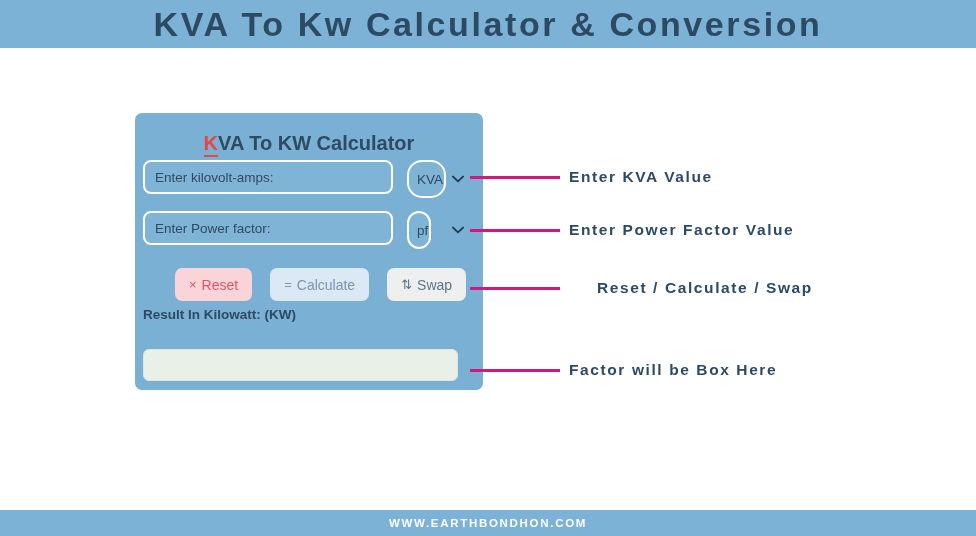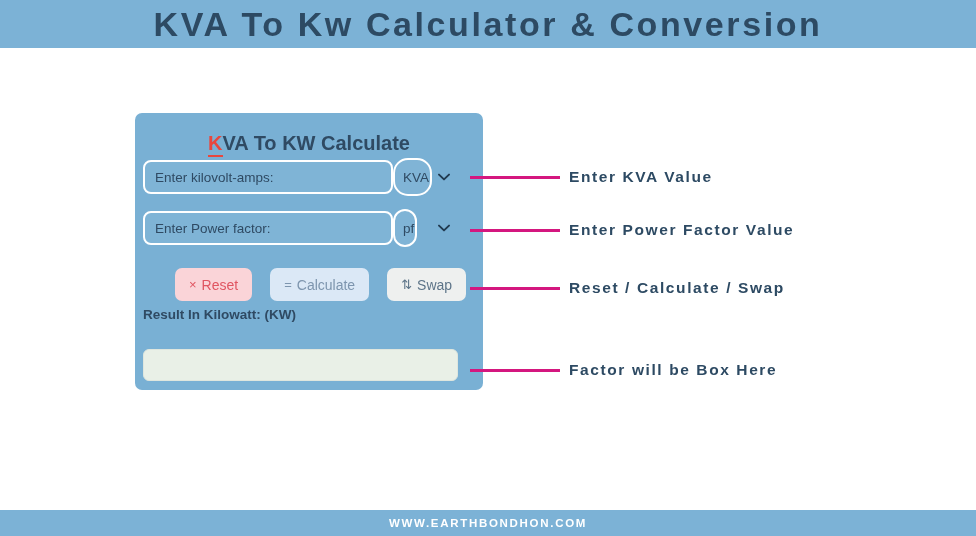--- a/index.html
+++ b/index.html
@@ -71,22 +71,21 @@
     padding-bottom: 1px;
   }
 
   
   .field-row {
     position: absolute;
     left: 8px;
     width: 332px;
     height: 34px;
     display: flex;
-    align-items: center;
-    gap: 0;
+    gap: 14px;
   }
   .row-1 { top: 47px; }
   .row-2 { top: 98px; }
 
   .text-input {
     flex: 0 0 250px;
     height: 34px;
     box-sizing: border-box;
     background: rgba(255,255,255,0.05);
     border: 2px solid #ffffff;
@@ -210,21 +209,21 @@
     margin-left: 9px;
     font-size: 15.5px;
     font-weight: bold;
     color: #2d4a63;
     letter-spacing: 1.6px;
     white-space: nowrap;
     font-family: "Liberation Sans", sans-serif;
   }
   .annot-1 { left: 470px; top: 168px; }
   .annot-2 { left: 470px; top: 221px; }
-  .annot-3 { left: 470px; top: 279px; }
+  .annot-3 { left: 470px; top: 279px; gap: 28px; }
   .annot-4 { left: 470px; top: 361px; }
 
   
   .footer-bar {
     position: absolute;
     left: 0;
     top: 510px;
     width: 976px;
     height: 26px;
     background: #7cb2d6;
@@ -244,21 +243,21 @@
 <body>
 
 <div class="page">
 
   <div class="header-bar">
     <div class="header-title">KVA To Kw Calculator &amp; Conversion</div>
   </div>
 
   <div class="calc-card">
 
-    <div class="card-title"><span class="kletter">K</span><span>VA To KW Calculate</span></div>
+    <div class="card-title"><span class="kletter">K</span><span>VA To KW Calculator</span></div>
 
     <div class="field-row row-1">
       <input class="text-input" type="text" placeholder="Enter kilovolt-amps:" style="">
       <div class="select-wrap">
         <select class="unit-select">
           <option>KVA</option>
         </select>
         <span class="chev">
           <svg width="12" height="8" viewBox="0 0 12 8">
               <path d="M1 1.6 L6 6.4 L11 1.6" stroke="#213a50" stroke-width="1.9" fill="none" stroke-linecap="round" stroke-linejoin="round"></path>

